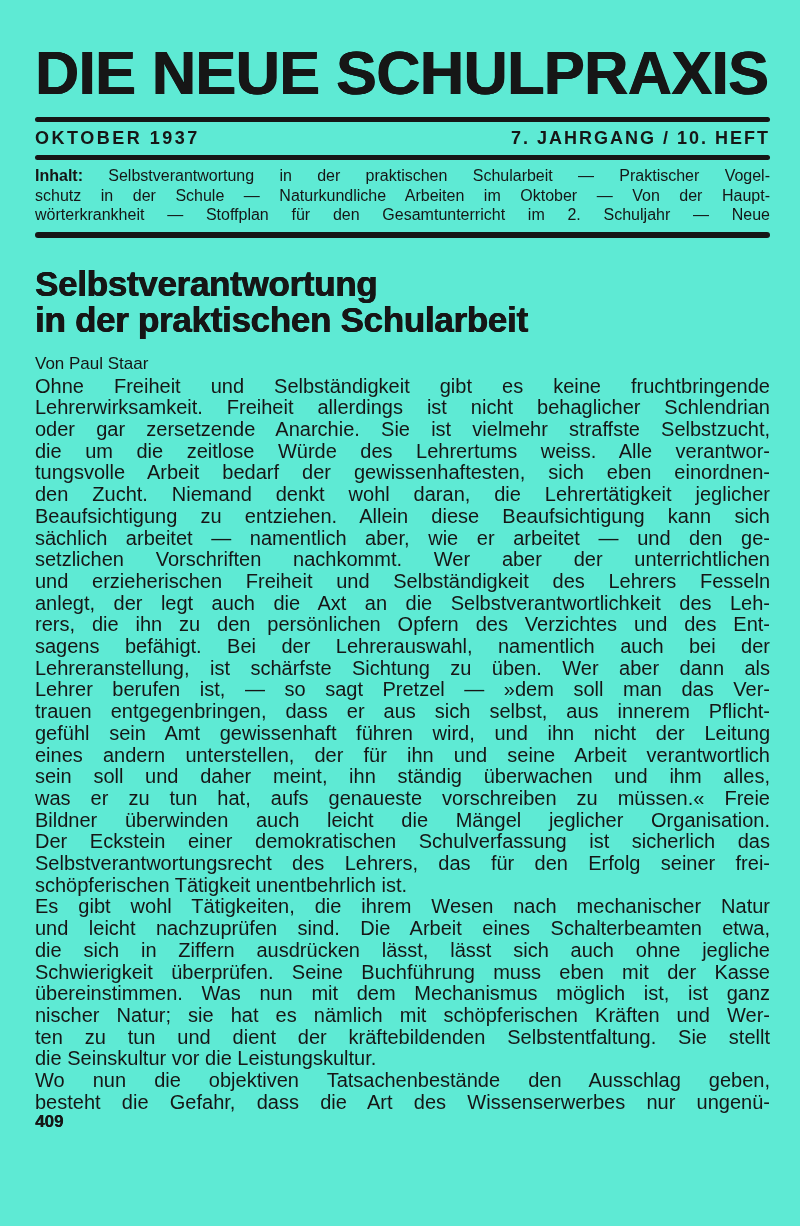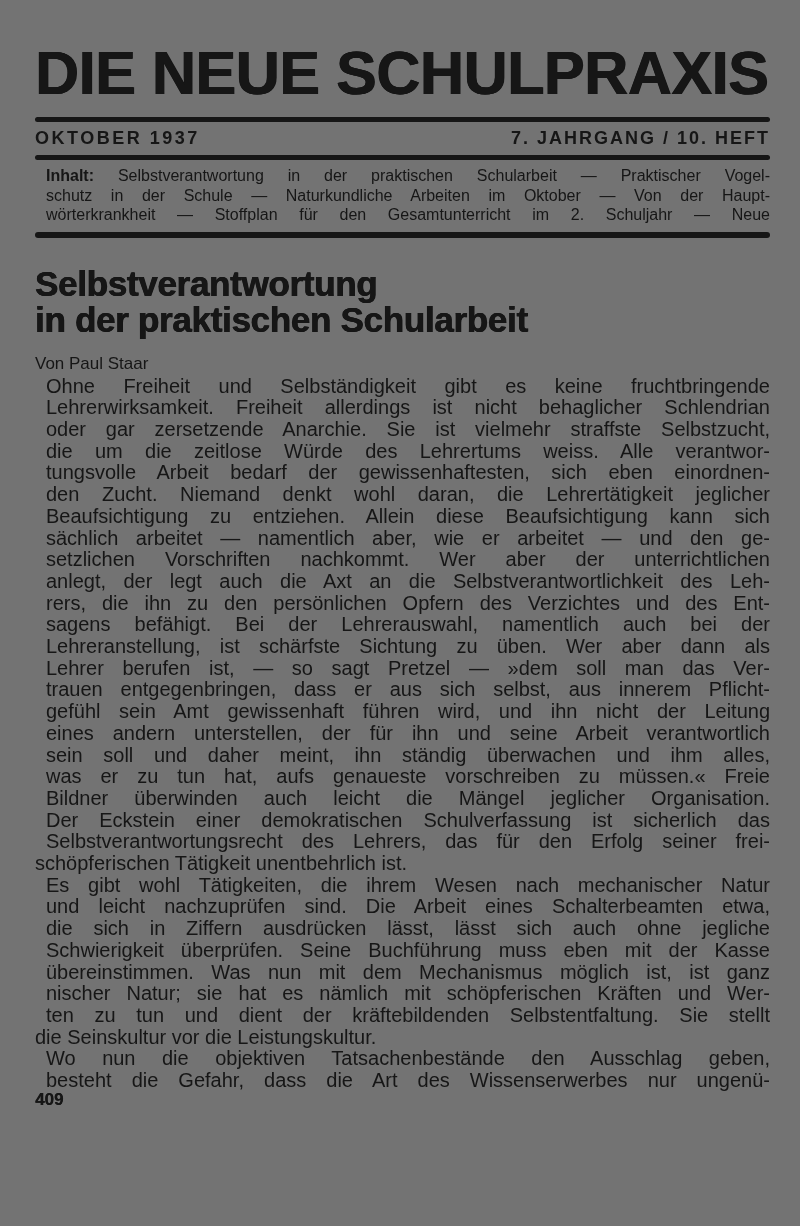--- a/index.html
+++ b/index.html
@@ -5,21 +5,21 @@
   html, body {
     margin: 0;
     padding: 0;
     background: #e8e6e1;
   }
   .page {
     position: relative;
     width: 800px;
     height: 1226px;
     margin: 0 auto;
-    background: #737373;
+    background: #5eead4;
     color: #161616;
     font-family: "Liberation Sans", sans-serif;
     overflow: hidden;
     box-sizing: border-box;
     padding: 0 30px 0 35px;
   }
   .masthead {
     margin: 40px 0 0 0;
     font-size: 62px;
     line-height: 1.05;
@@ -51,21 +51,20 @@
   .issue-info { letter-spacing: 2px; }
   .contents {
     padding: 6px 0 4px 0;
     font-size: 16px;
     line-height: 19.5px;
   }
   .c-label { font-weight: bold; }
   .just {
     text-align: justify;
     text-align-last: justify;
-    margin-left: 11px;
   }
   .title {
     margin: 28px 0 0 0;
     font-size: 35px;
     line-height: 36px;
     font-weight: bold;
     letter-spacing: -0.3px;
     text-shadow: 0.5px 0 currentColor, -0.3px 0 currentColor;
   }
   .title .t-line { display: block; }
@@ -129,20 +128,21 @@
     <div class="article-body">
         <div class="b-line just">Ohne Freiheit und Selbständigkeit gibt es keine fruchtbringende</div>
         <div class="b-line just">Lehrerwirksamkeit. Freiheit allerdings ist nicht behaglicher Schlendrian</div>
         <div class="b-line just">oder gar zersetzende Anarchie. Sie ist vielmehr straffste Selbstzucht,</div>
         <div class="b-line just">die um die zeitlose Würde des Lehrertums weiss. Alle verantwor-</div>
         <div class="b-line just">tungsvolle Arbeit bedarf der gewissenhaftesten, sich eben einordnen-</div>
         <div class="b-line just">den Zucht. Niemand denkt wohl daran, die Lehrertätigkeit jeglicher</div>
         <div class="b-line just">Beaufsichtigung zu entziehen. Allein diese Beaufsichtigung kann sich</div>
         <div class="b-line just">sächlich arbeitet — namentlich aber, wie er arbeitet — und den ge-</div>
         <div class="b-line just">setzlichen Vorschriften nachkommt. Wer aber der unterrichtlichen</div>
+        <div class="b-line just">und erzieherischen Freiheit und Selbständigkeit des Lehrers Fesseln</div>
         <div class="b-line just">anlegt, der legt auch die Axt an die Selbstverantwortlichkeit des Leh-</div>
         <div class="b-line just">rers, die ihn zu den persönlichen Opfern des Verzichtes und des Ent-</div>
         <div class="b-line just">sagens befähigt. Bei der Lehrerauswahl, namentlich auch bei der</div>
         <div class="b-line just">Lehreranstellung, ist schärfste Sichtung zu üben. Wer aber dann als</div>
         <div class="b-line just">Lehrer berufen ist, — so sagt Pretzel — »dem soll man das Ver-</div>
         <div class="b-line just">trauen entgegenbringen, dass er aus sich selbst, aus innerem Pflicht-</div>
         <div class="b-line just">gefühl sein Amt gewissenhaft führen wird, und ihn nicht der Leitung</div>
         <div class="b-line just">eines andern unterstellen, der für ihn und seine Arbeit verantwortlich</div>
         <div class="b-line just">sein soll und daher meint, ihn ständig überwachen und ihm alles,</div>
         <div class="b-line just">was er zu tun hat, aufs genaueste vorschreiben zu müssen.« Freie</div>

